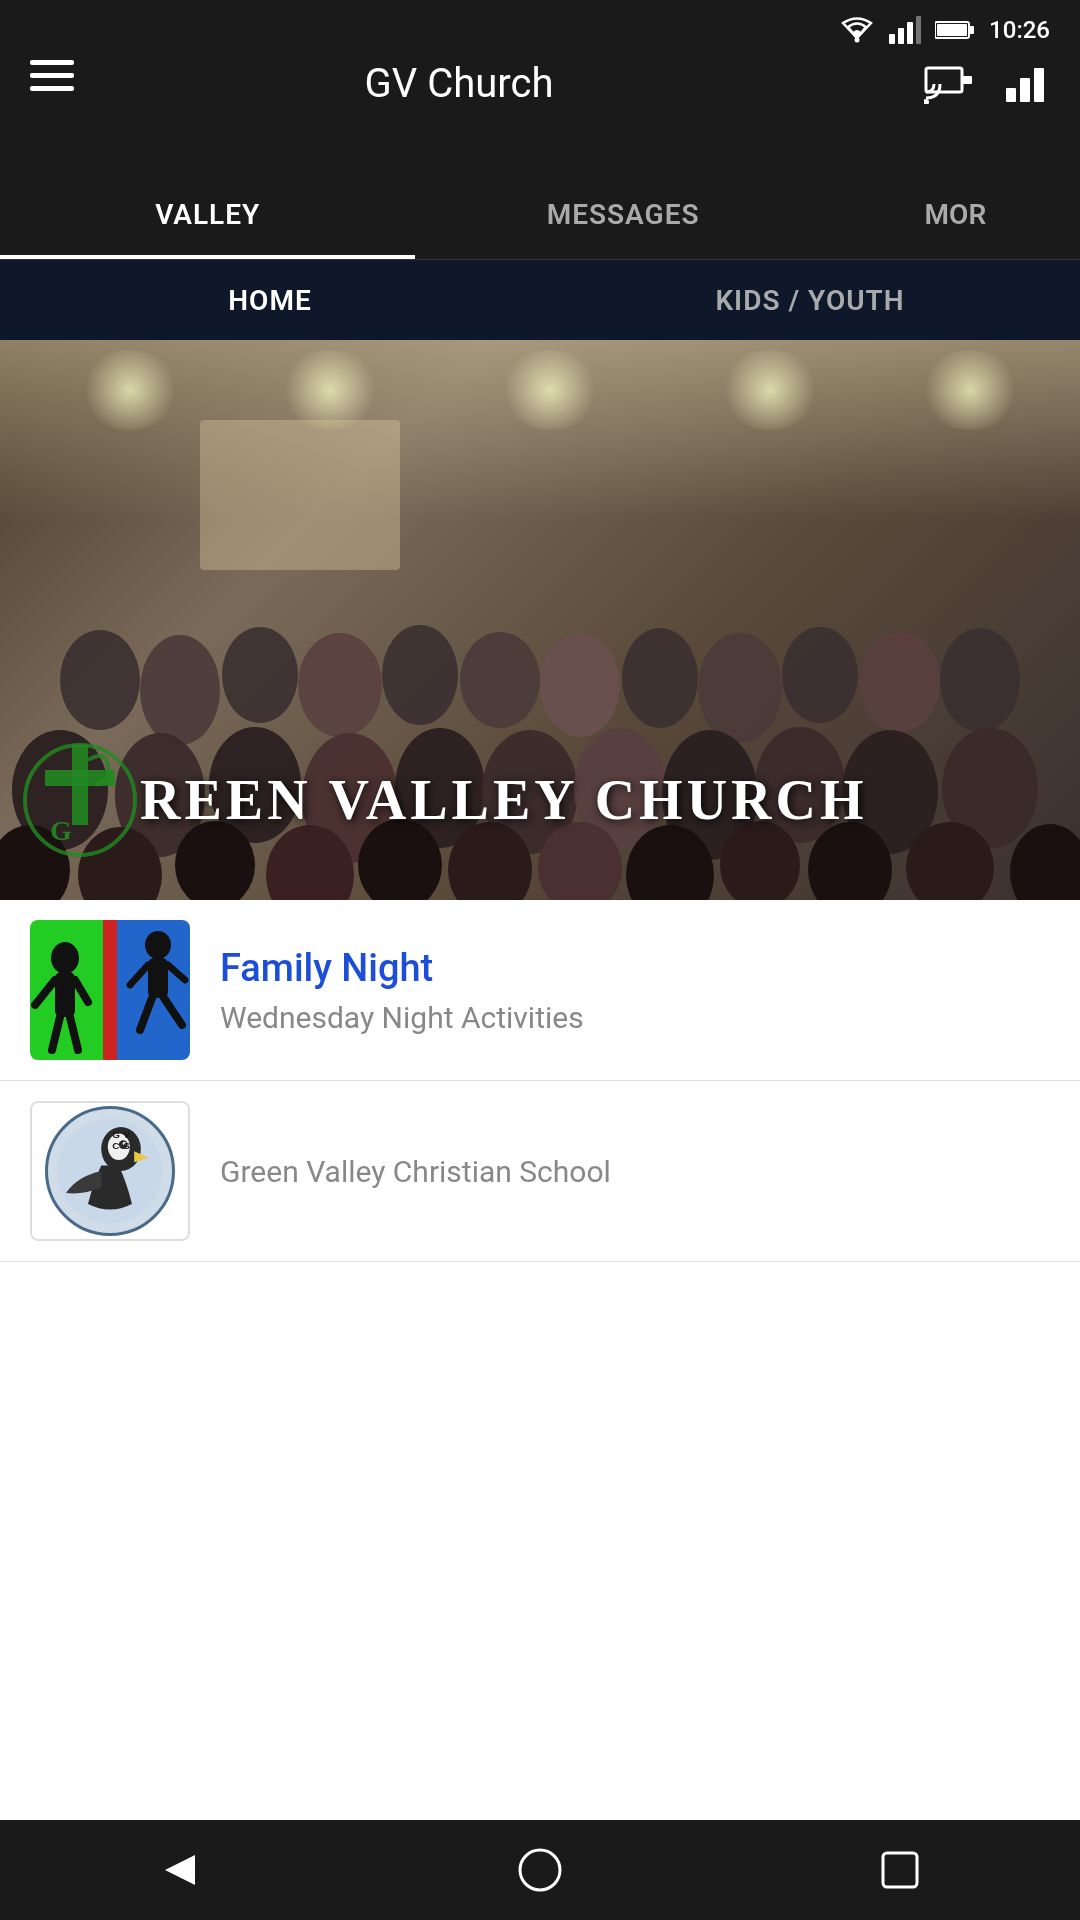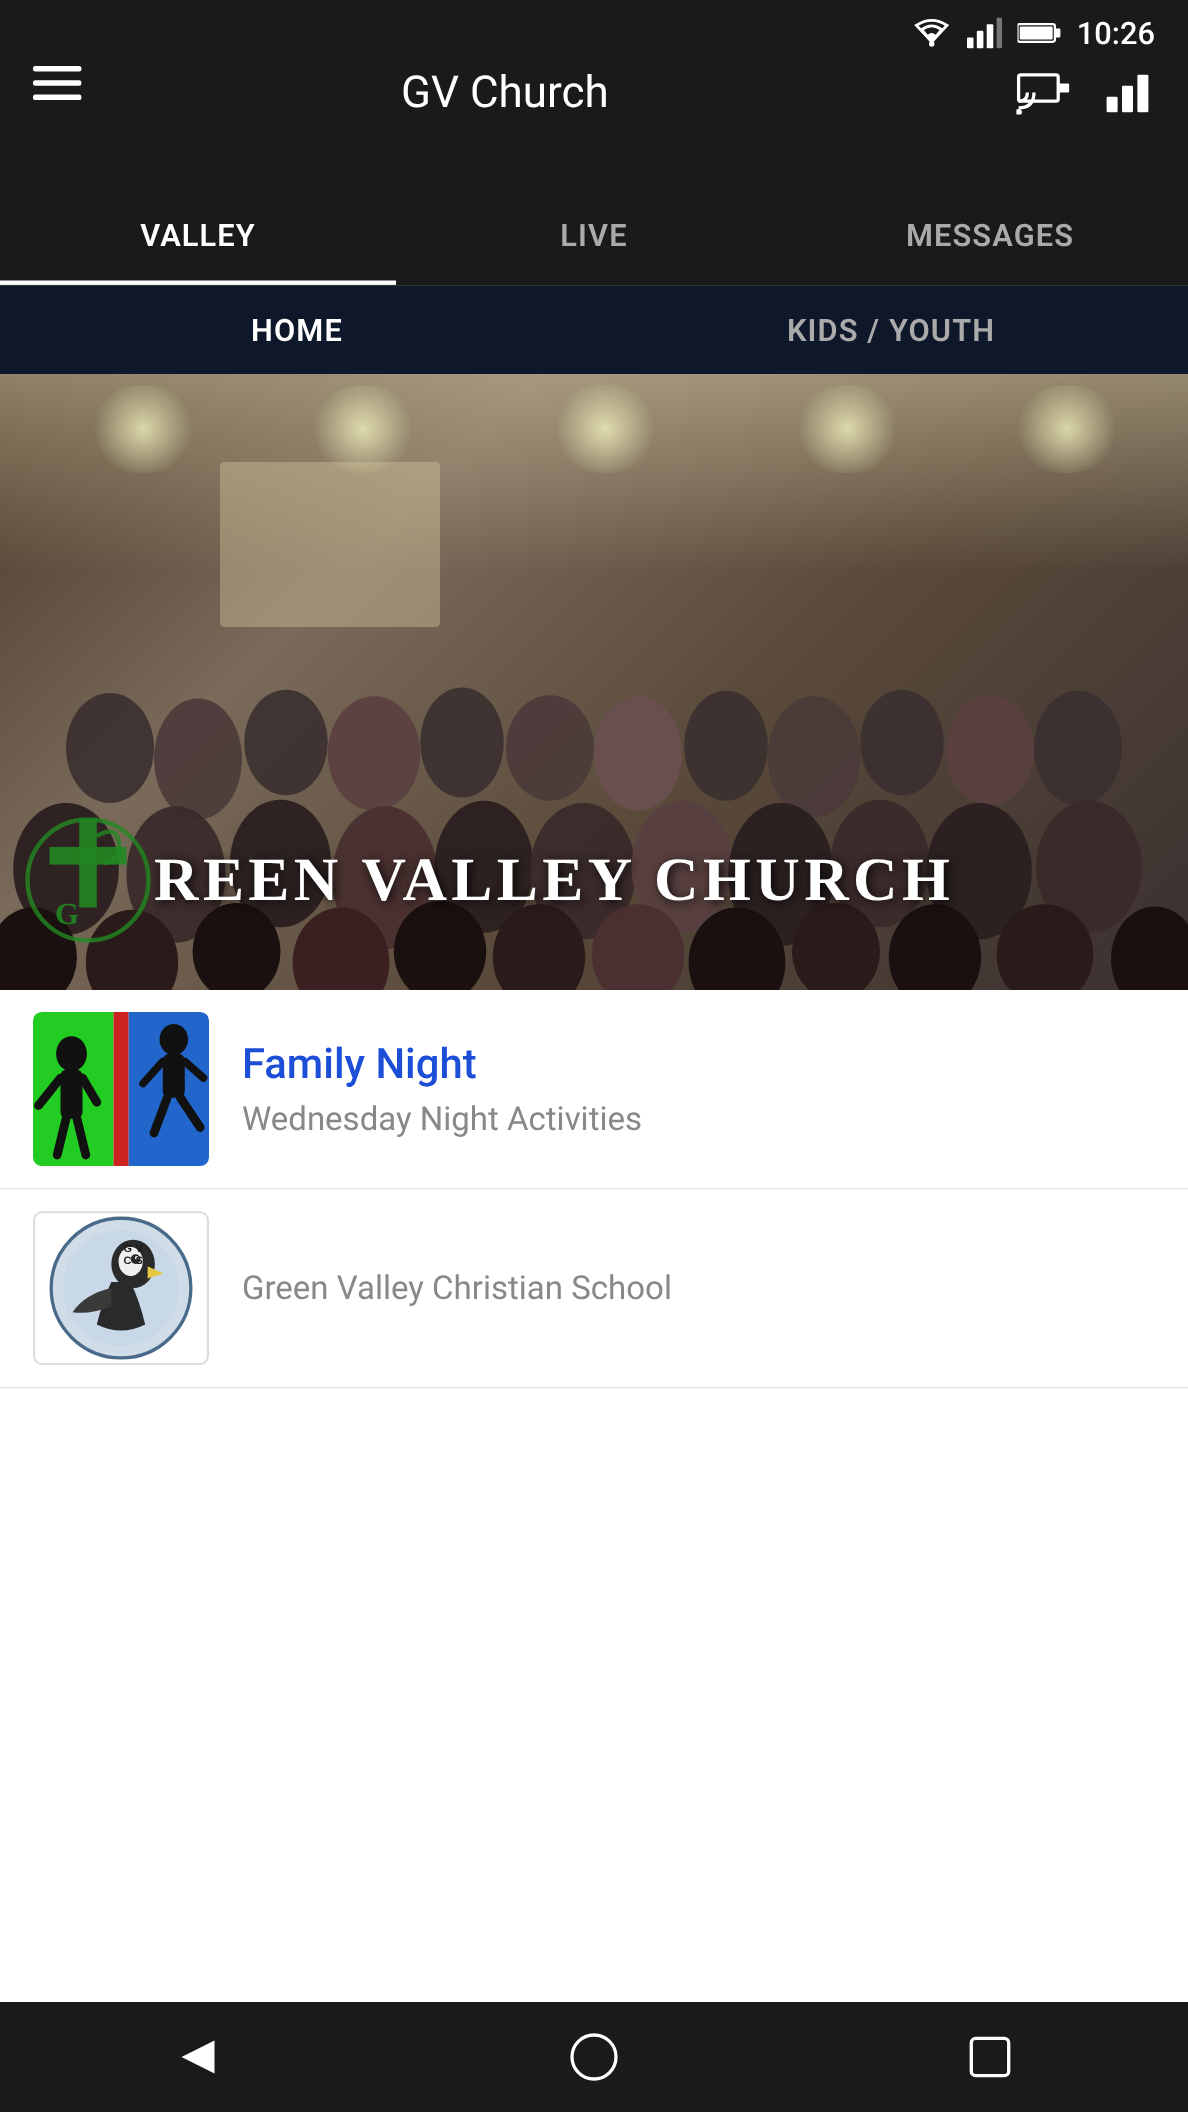--- a/index.html
+++ b/index.html
@@ -24,21 +24,21 @@
       background: #1a1a1a;
       display: flex;
       align-items: center;
       justify-content: flex-end;
       padding-right: 30px;
       gap: 18px;
     }
 
     .status-bar-time {
       color: #fff;
-      font-size: 28px;
+      font-size: 24px;
       font-weight: 500;
     }
 
     .status-icons {
       display: flex;
       align-items: center;
       gap: 14px;
     }
 
     
@@ -351,24 +351,24 @@
       <rect x="30" y="8" width="10" height="34" rx="1"></rect>
     </svg>
   </div>
 </div>
 
 <div class="nav-tabs">
   <div class="nav-tab active">
     <span>VALLEY</span>
   </div>
   <div class="nav-tab">
-    <span>LIVE</span>
-  </div>
-  <div class="nav-tab">
     <span>MESSAGES</span>
+  </div>
+  <div class="nav-tab-more">
+    <span>MOR</span>
   </div>
 </div>
 
 <div class="sub-tabs">
   <div class="sub-tab active">
     <span>HOME</span>
   </div>
   <div class="sub-tab">
     <span>KIDS / YOUTH</span>
   </div>

